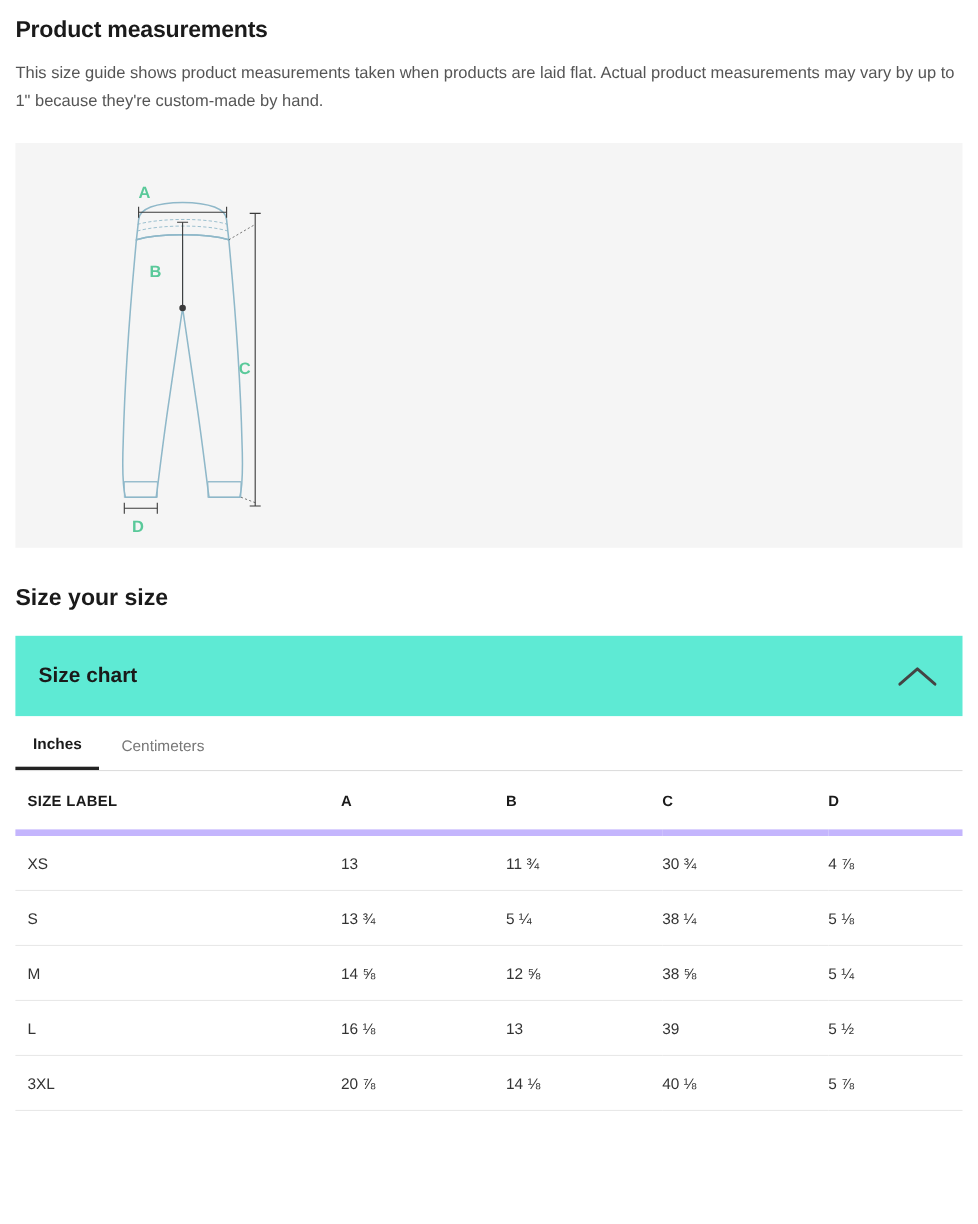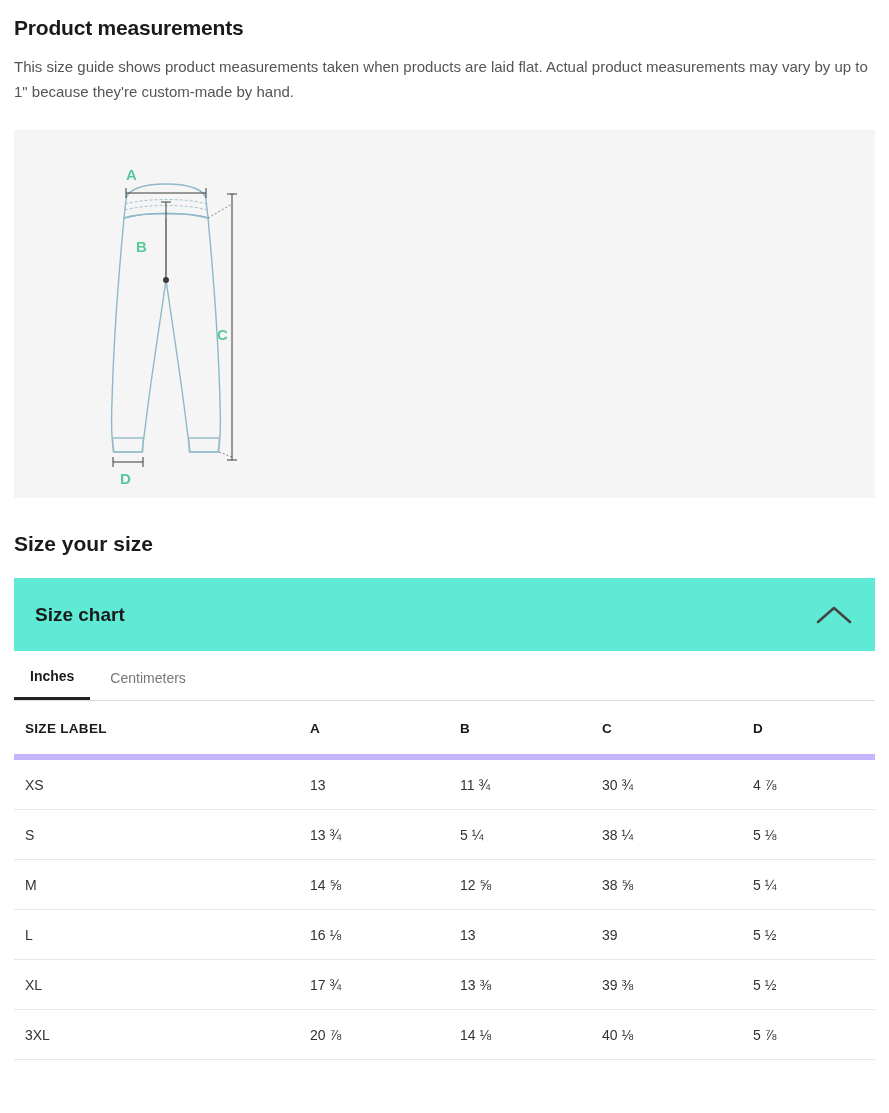--- a/index.html
+++ b/index.html
@@ -242,27 +242,20 @@
         <td>5 ¼</td>
       </tr>
       <tr>
         <td>L</td>
         <td>16 ⅛</td>
         <td>13</td>
         <td>39</td>
         <td>5 ½</td>
       </tr>
       <tr>
-        <td>XL</td>
-        <td>17 ¾</td>
-        <td>13 ⅜</td>
-        <td>39 ⅜</td>
-        <td>5 ½</td>
-      </tr>
-      <tr>
         <td>3XL</td>
         <td>20 ⅞</td>
         <td>14 ⅛</td>
         <td>40 ⅛</td>
         <td>5 ⅞</td>
       </tr>
     </tbody>
   </table>
 
 </div>

